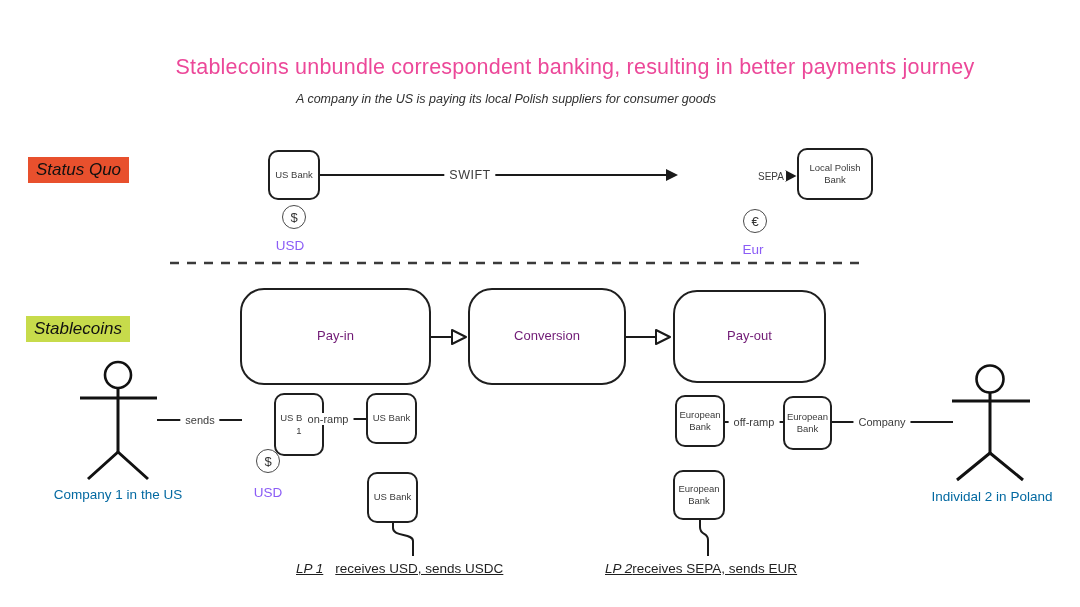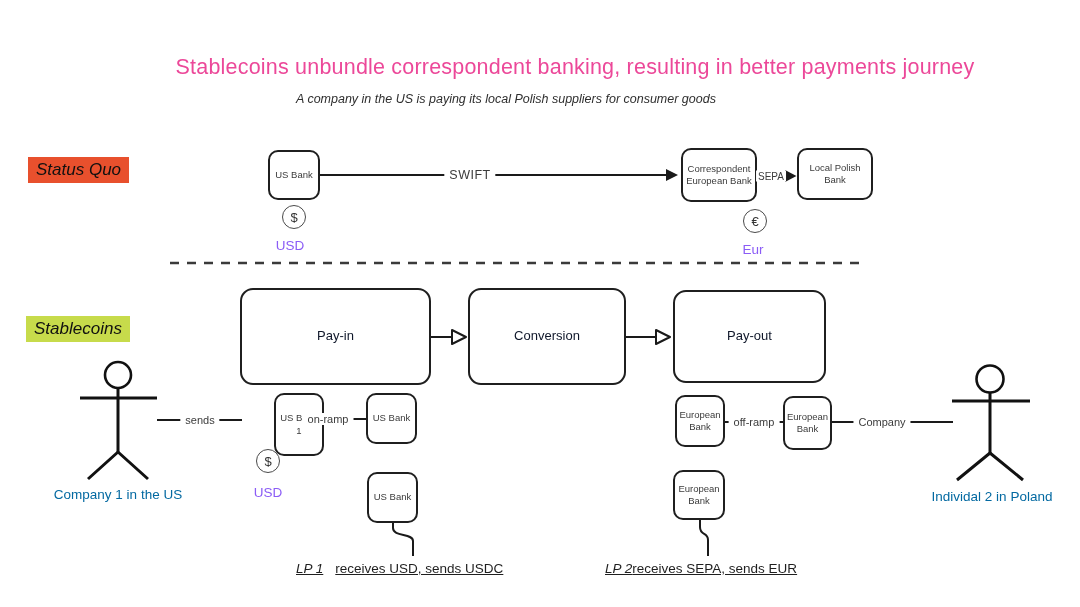--- a/index.html
+++ b/index.html
@@ -10,21 +10,21 @@
   .abs{position:absolute;}
   #title{left:70px;top:55px;width:1010px;text-align:center;font-size:21.5px;color:#ec4899;letter-spacing:.2px;}
   #subtitle{left:0;top:92px;width:1012px;text-align:center;font-size:12.5px;font-style:italic;color:#2e2e2e;}
   .section-label{font-style:italic;font-size:17px;color:#101010;padding:3px 8px;white-space:nowrap;}
   .node{
     border:2px solid #1f1f1f;border-radius:10px;background:#fff;
     display:flex;align-items:center;justify-content:center;text-align:center;
     color:#3b3b3b;box-sizing:border-box;line-height:1.3;
   }
   .node.small{font-size:9.5px;padding:2px;}
-  .node.big{font-size:13px;border-radius:13px;color:#0f172a;}
+  .node.big{font-size:13px;border-radius:24px;color:#701a75;}
   .circle-icon{
     width:24px;height:24px;border:1.4px solid #4a4a4a;border-radius:50%;background:#fff;
     display:flex;align-items:center;justify-content:center;font-size:13px;color:#333;box-sizing:border-box;
   }
   .cur-label{font-size:13.5px;color:#8b5cf6;text-align:right;transform:translateX(-50%);}
   .conn-label{
     background:#fff;font-size:11px;color:#3b3b3b;padding:0 5px;white-space:nowrap;
     transform:translate(-50%,-50%);
   }
   .conn-label.swift{font-size:12.5px;letter-spacing:.5px;}
@@ -86,21 +86,20 @@
     </g>
   </svg>
 
   <div class="abs" id="title">Stablecoins unbundle correspondent banking, resulting in better payments journey</div>
   <div class="abs section-label" style="left: 28px; top: 157px; background-color: rgb(232, 80, 45);">Status Quo</div>
 
   <div class="abs" id="subtitle">A company in the US is paying its local Polish suppliers for consumer goods</div>
   <div class="abs section-label" style="left: 26px; top: 316px; background-color: rgb(199, 219, 75);">Stablecoins</div>
 
   <div class="abs node small" style="left:268px;top:150px;width:52px;height:50px;">US Bank</div>
-  <div class="abs node small" style="left:681px;top:148px;width:76px;height:54px;">Correspondent European Bank</div>
   <div class="abs node small" style="left:797px;top:148px;width:76px;height:52px;">Local Polish Bank</div>
 
   <div class="abs conn-label swift" style="left:470px;top:175px;">SWIFT</div>
   <div class="abs conn-label sepa" style="left:771px;top:176px;">SEPA</div>
 
   <div class="abs circle-icon" style="left:282px;top:205px;">$</div>
   <div class="abs cur-label" style="left:290px;top:238px;">USD</div>
   <div class="abs circle-icon" style="left:743px;top:209px;">€</div>
   <div class="abs cur-label" style="left:753px;top:242px;">Eur</div>
 

